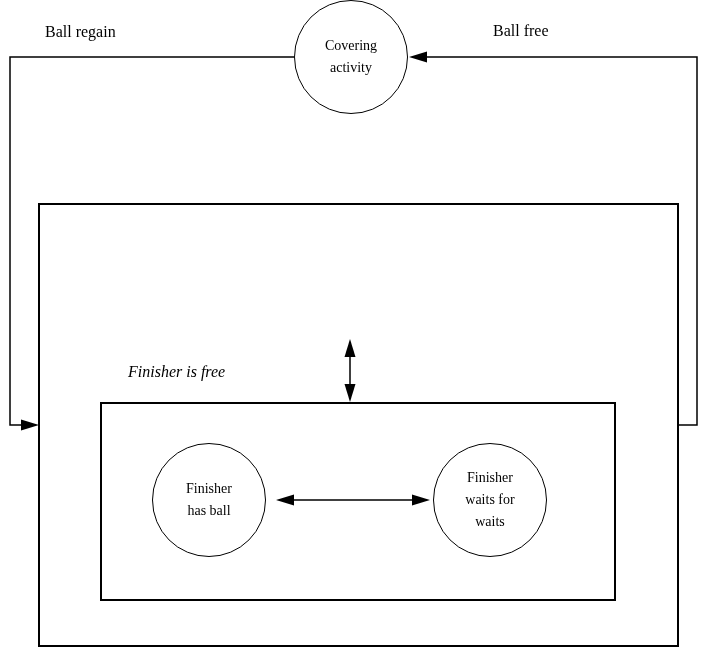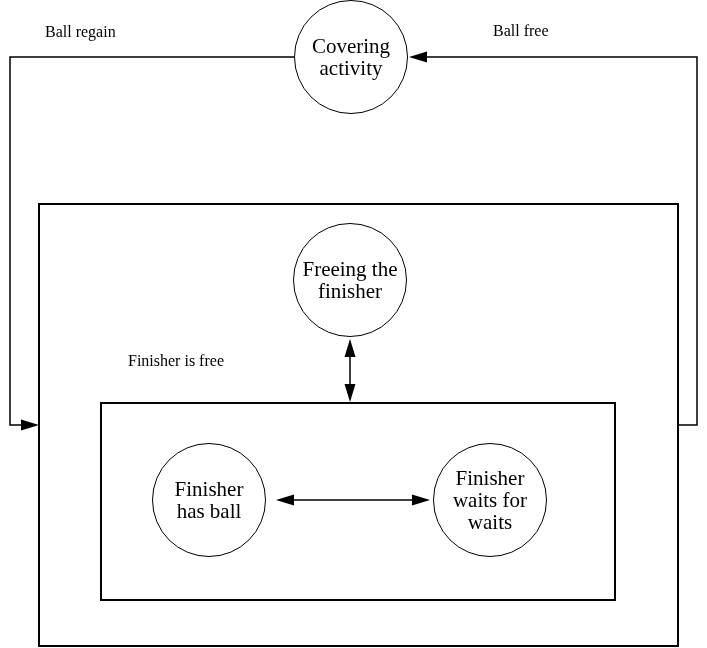--- a/index.html
+++ b/index.html
@@ -28,21 +28,21 @@
     height: 114px;
     border: 1px solid #000000;
     border-radius: 50%;
     box-sizing: border-box;
     background: #ffffff;
     display: flex;
     flex-direction: column;
     align-items: center;
     justify-content: center;
     text-align: center;
-    font-size: 21px;
+    font-size: 14px;
     line-height: 22px;
   }
   .state span { display: block; white-space: nowrap; }
   .lbl {
     position: absolute;
     font-size: 16px;
     line-height: 20px;
     white-space: nowrap;
   }
   svg.wires {
@@ -77,33 +77,29 @@
     <line x1="292" y1="500" x2="414" y2="500"></line>
     <polygon points="276,500 294,494.5 294,505.5"></polygon>
     <polygon points="430,500 412,494.5 412,505.5"></polygon>
   </svg>
 
   <div class="state" style="left:294px; top:0px;">
     <span>Covering</span>
     <span>activity</span>
   </div>
 
-  <div class="state" style="left:293px; top:223px;">
-    <span>Freeing the</span>
-    <span>finisher</span>
-  </div>
 
   <div class="state" style="left:152px; top:443px;">
     <span>Finisher</span>
     <span>has ball</span>
   </div>
 
   <div class="state" style="left:433px; top:443px;">
     <span>Finisher</span>
     <span>waits for</span>
     <span>waits</span>
   </div>
 
   <div class="lbl" style="left:45px; top:22px;">Ball regain</div>
   <div class="lbl" style="left:493px; top:21px;">Ball free</div>
-  <div class="lbl" style="left:128px; top:351px;">Finisher is free</div>
+  <div class="lbl" style="left:128px; top:362px;font-style:italic;">Finisher is free</div>
 
 </div>
 
 </body></html>

